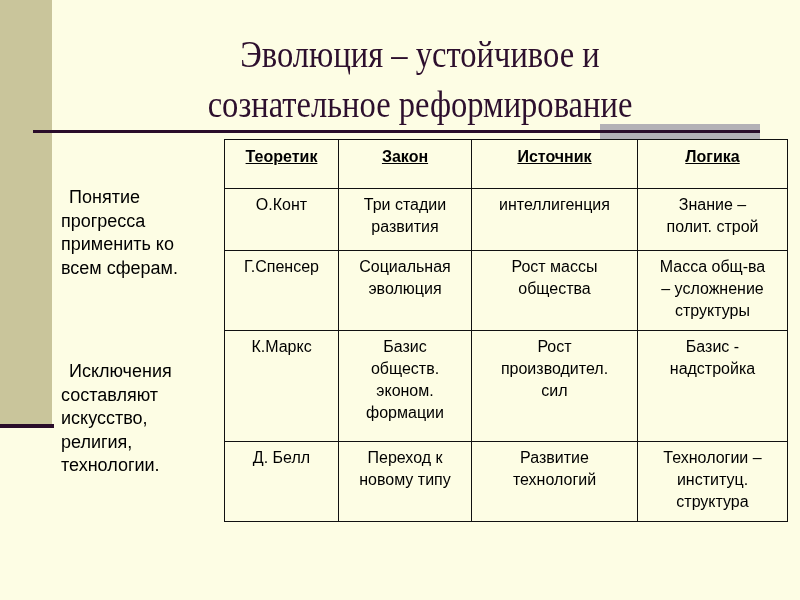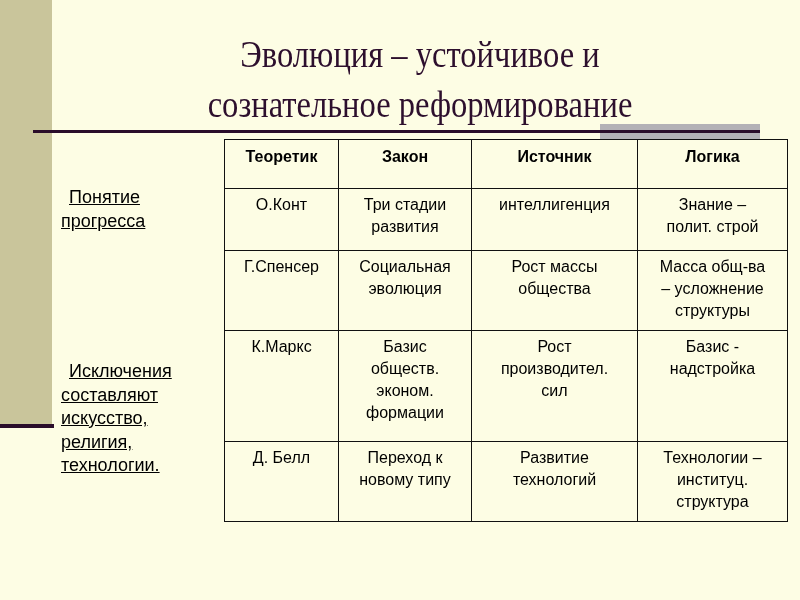--- a/index.html
+++ b/index.html
@@ -64,21 +64,20 @@
     .title span {
       display: block;
     }
     .left-text {
       position: absolute;
       left: 61px;
       width: 160px;
       font-size: 18px;
       line-height: 23.5px;
       color: #000;
-      text-decoration: underline;
     }
     .left-text.p1 { top: 186px; }
     .left-text.p2 { top: 360px; }
     .left-text p {
       margin: 0;
       text-indent: 8px;
     }
     table.main-table {
       position: absolute;
       left: 224px;
@@ -96,21 +95,21 @@
     }
     table.main-table th {
       font-weight: bold;
       font-size: 16px;
       padding-top: 6px;
     }
     .c1 { width: 105px; }
     .c2 { width: 124px; }
     .c3 { width: 157px; }
     .c4 { width: 141px; margin-top: 8px; }
-    .r0 { height: 49px; }
+    .r0 { height: 49px; text-decoration: underline; }
     .r1 { height: 62px; }
     .r2 { height: 80px; }
     .r3 { height: 111px; padding-left: 44px; }
     .r4 { height: 80px; }
     .cell-line { display: block; }
   </style>
 </head>
 <body>
 
 <div class="side-band"></div>
@@ -121,20 +120,22 @@
 <h1 class="title">
   <span>Эволюция – устойчивое и</span>
   <span>сознательное реформирование</span>
 </h1>
 
 <div class="left-text p1">
   <p>
     <span class="cell-line">Понятие</span>
   </p>
   <span class="cell-line">прогресса</span>
+  <span class="cell-line">применить ко</span>
+  <span class="cell-line">всем сферам.</span>
 </div>
 
 <div class="left-text p2">
   <p>
     <span class="cell-line">Исключения</span>
   </p>
   <span class="cell-line">составляют</span>
   <span class="cell-line">искусство,</span>
   <span class="cell-line">религия,</span>
   <span class="cell-line">технологии.</span>

